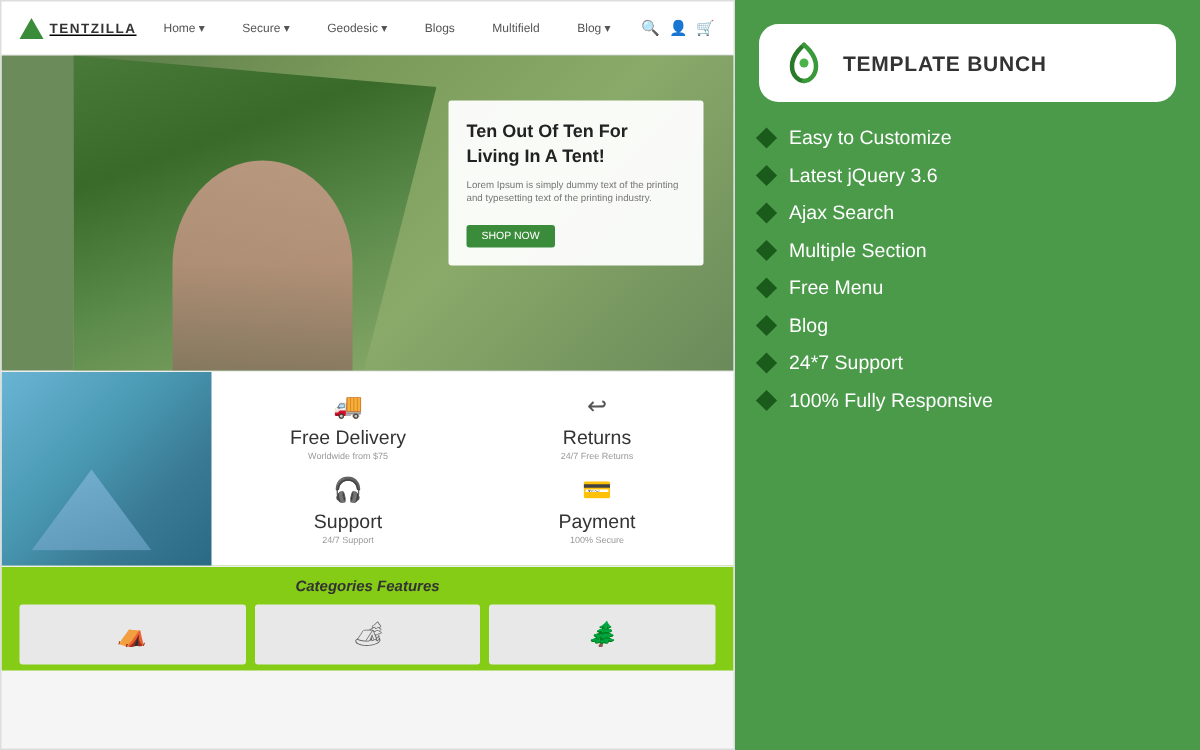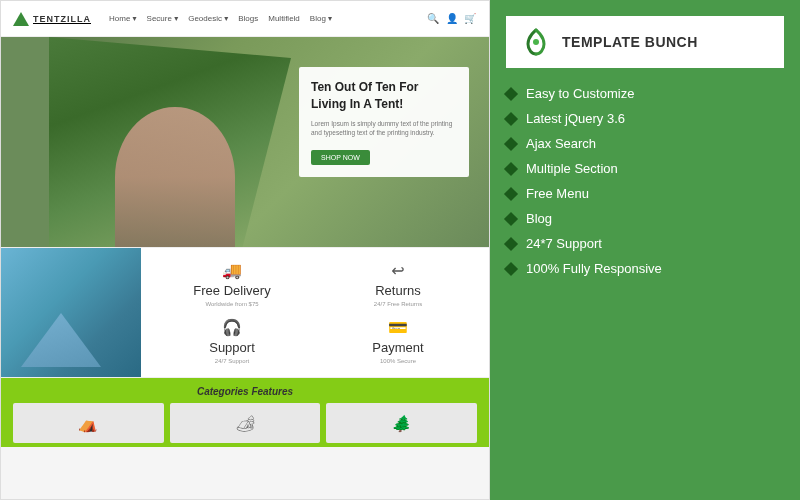--- a/index.html
+++ b/index.html
@@ -46,21 +46,21 @@
       border-bottom: 14px solid #3a8c3a;
     }
     .logo-text {
       font-size: 9px;
       font-weight: bold;
       color: #333;
       letter-spacing: 1px;
     }
     .nav-links {
       display: flex;
-      gap: 10px;
+      gap: 25px;
       margin-left: 8px;
       flex: 1;
     }
     .nav-link {
       font-size: 8px;
       color: #555;
     }
     .nav-icons {
       display: flex;
       gap: 6px;
@@ -226,26 +226,25 @@
       height: 500px;
       background: #4a9a4a;
       padding: 16px;
       display: flex;
       flex-direction: column;
     }
 
     
     .tb-header {
       background: #fff;
-      border-radius: 0;
+      border-radius: 13px;
       padding: 10px 14px;
       display: flex;
       align-items: center;
       gap: 10px;
-      margin-bottom: 18px;
     }
     .tb-logo {
       width: 32px;
       height: 32px;
       position: relative;
     }
     .tb-logo-svg {
       width: 32px;
       height: 32px;
     }
@@ -254,20 +253,21 @@
       font-weight: bold;
       color: #333;
       letter-spacing: 0.5px;
     }
 
     
     .features-list {
       display: flex;
       flex-direction: column;
       gap: 10px;
+      margin-top: 16px;
     }
     .feature-list-item {
       display: flex;
       align-items: center;
       gap: 10px;
     }
     .diamond-icon {
       width: 10px;
       height: 10px;
       background: #1a5a1a;

